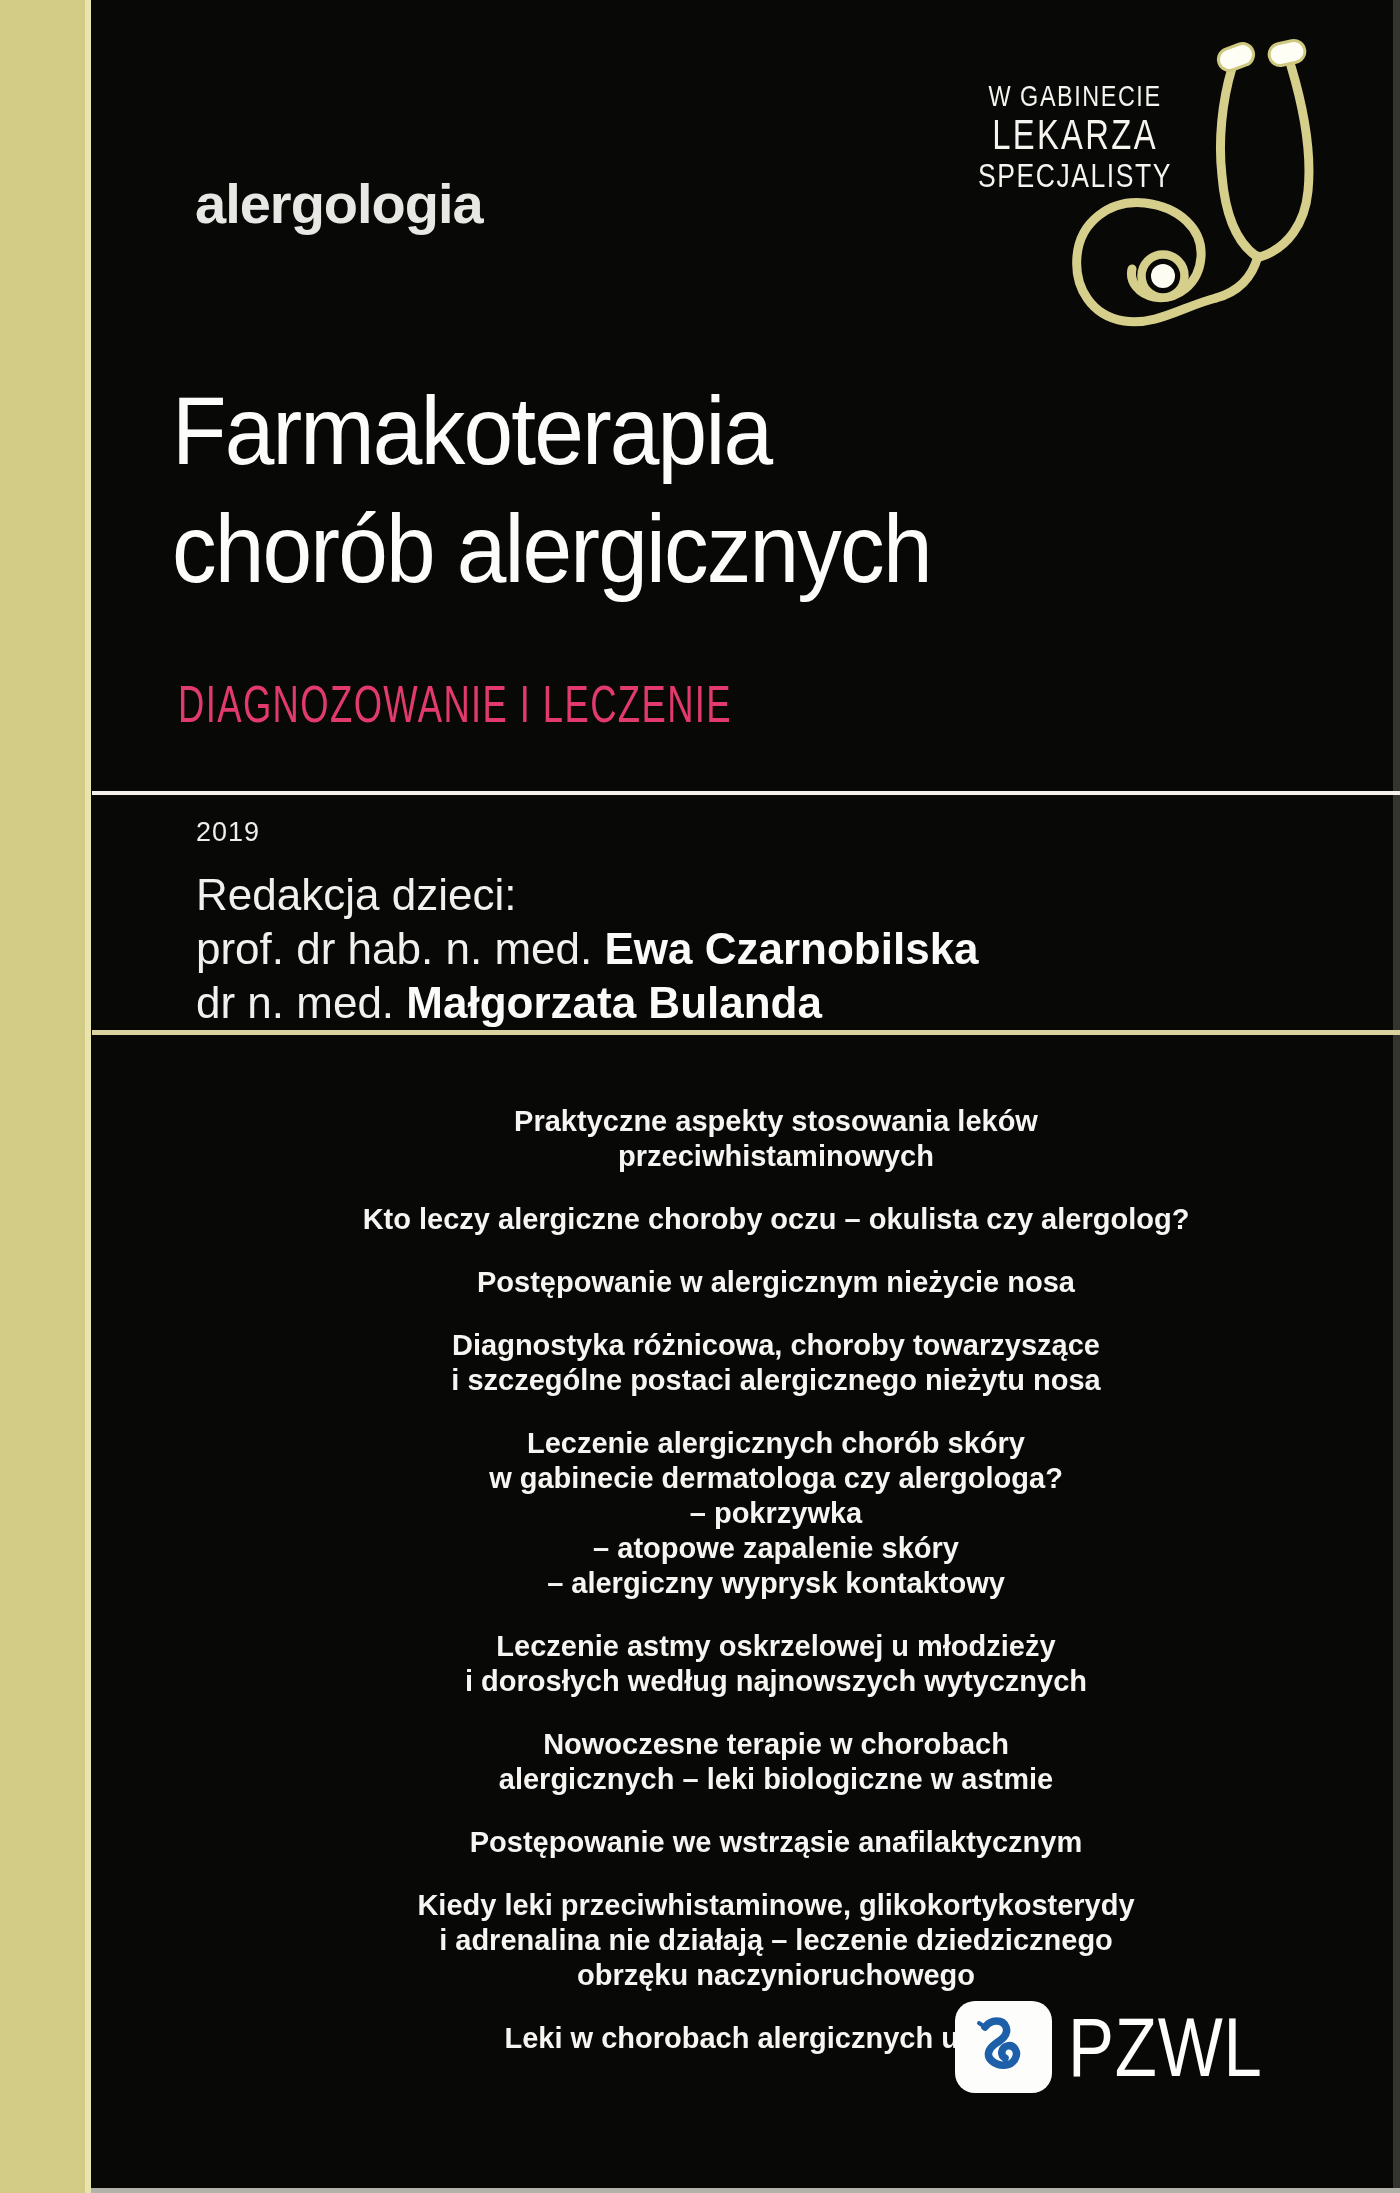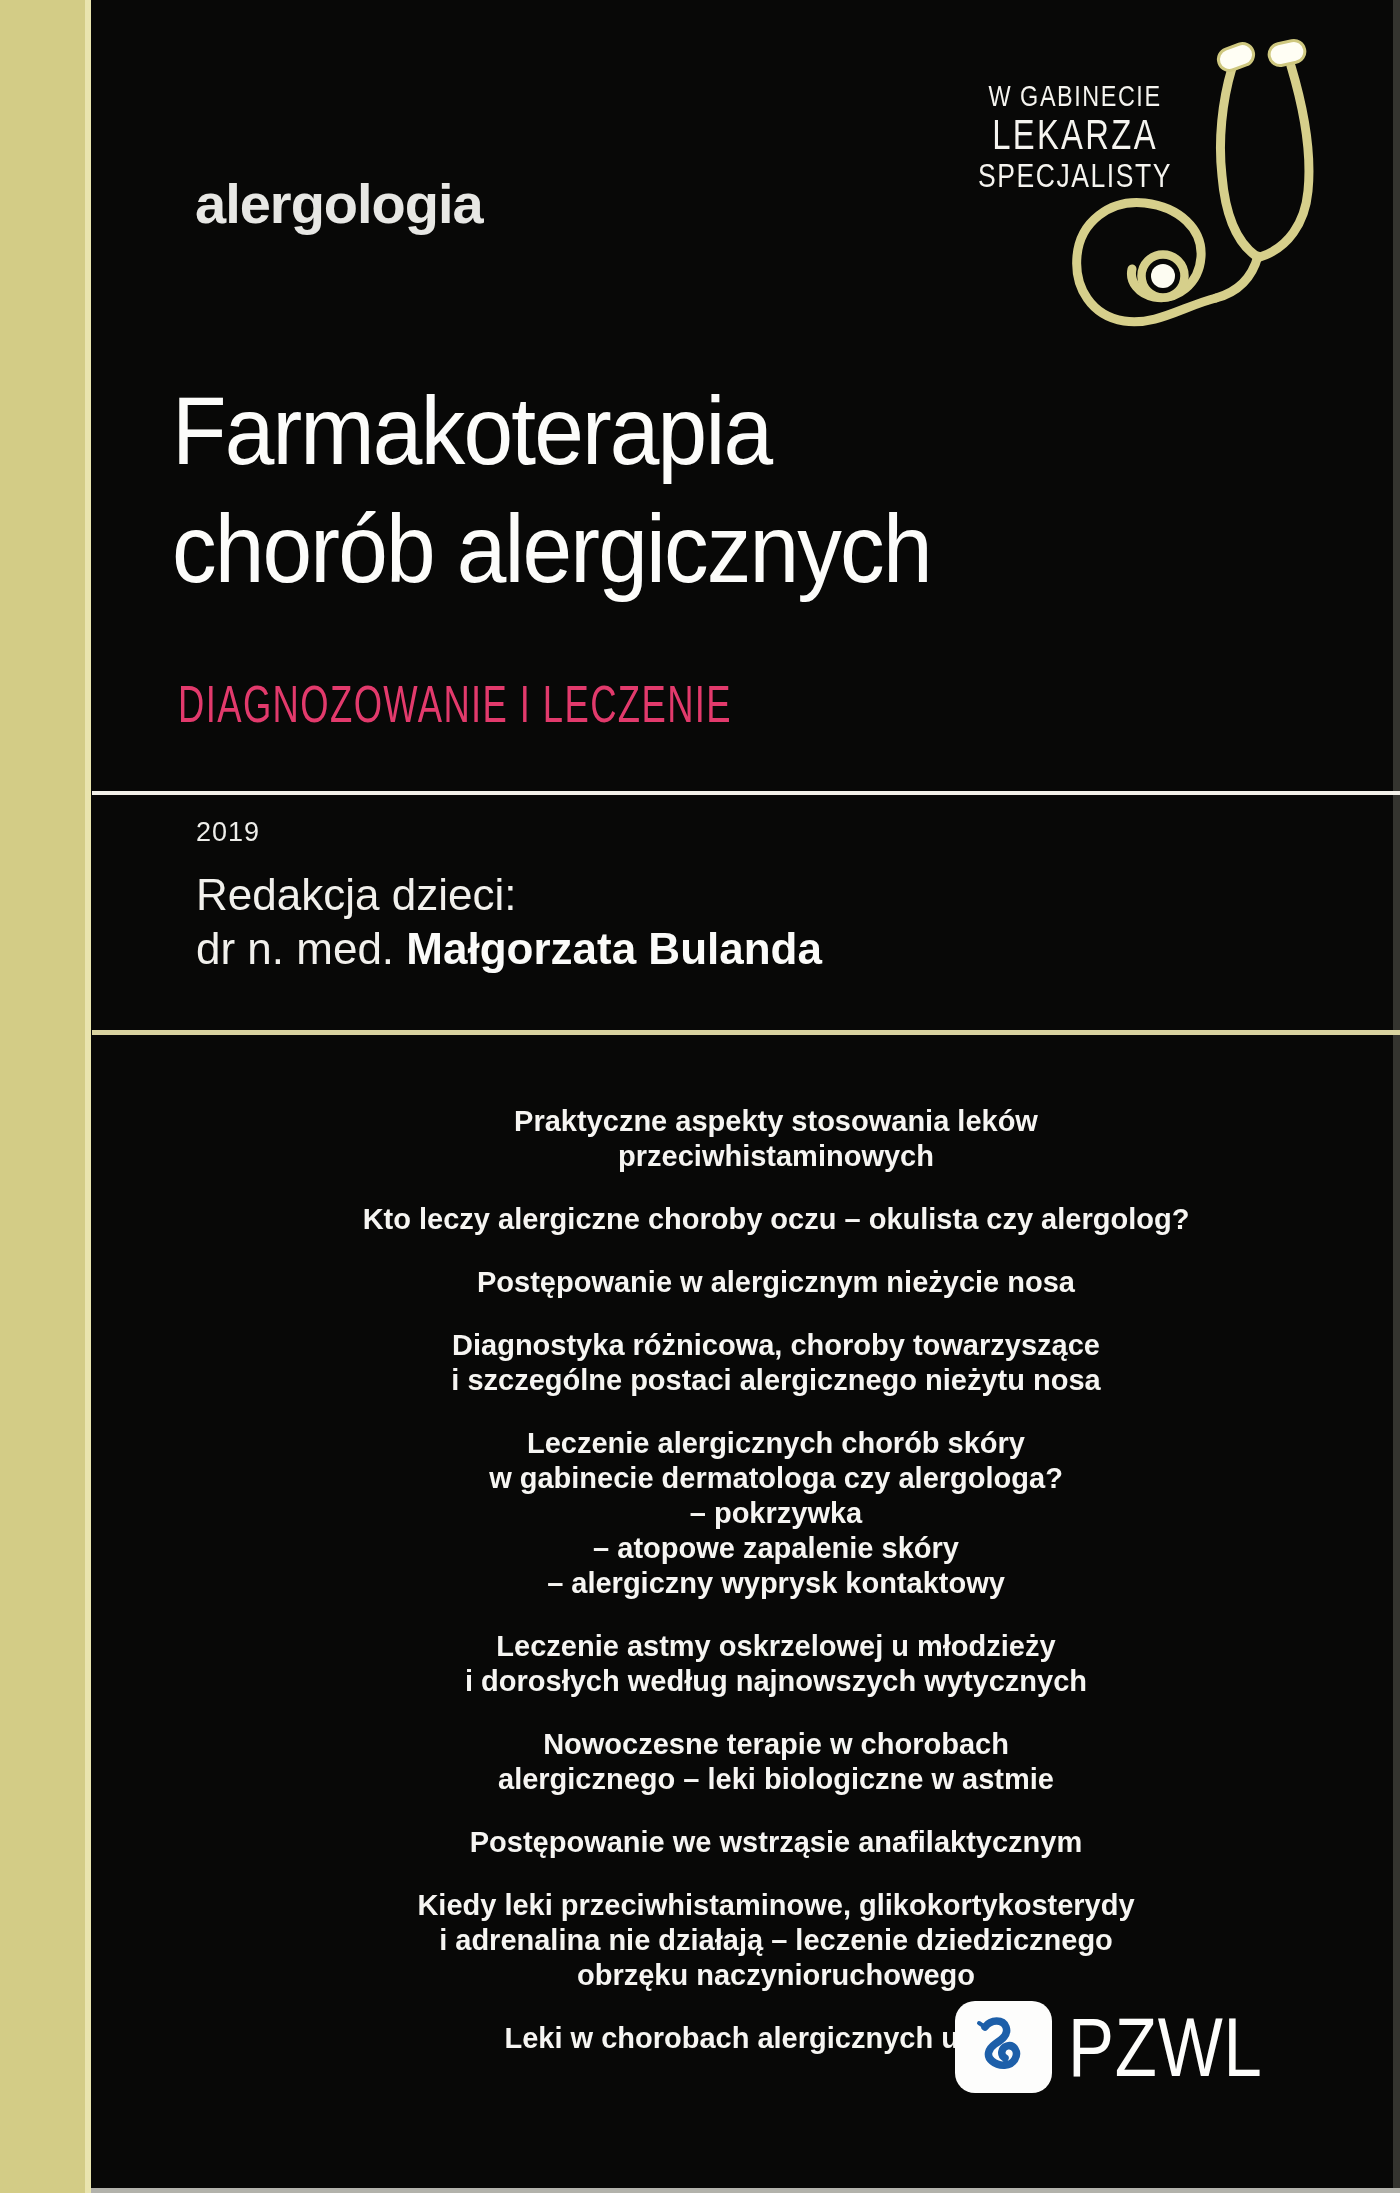--- a/index.html
+++ b/index.html
@@ -89,20 +89,21 @@
 
   <div class="subtitle">DIAGNOZOWANIE I LECZENIE</div>
 
   <div class="rule1"></div>
 
   <div class="year">2019</div>
 
   <div class="credits">
     <div>Redakcja dzieci:</div>
     <div id="editors">
+        <div><span>prof. dr hab. n. med. </span><span class="credit-name">Ewa Czarnobilska</span></div>
         <div><span>dr n. med. </span><span class="credit-name">Małgorzata Bulanda</span></div>
       </div>
   </div>
 
   <div class="rule2"></div>
 
   <div class="topics" id="topics">
       <div class="topic">Praktyczne aspekty stosowania leków
 przeciwhistaminowych</div>
       <div class="topic">Kto leczy alergiczne choroby oczu – okulista czy alergolog?</div>
@@ -110,21 +111,21 @@
       <div class="topic">Diagnostyka różnicowa, choroby towarzyszące
 i szczególne postaci alergicznego nieżytu nosa</div>
       <div class="topic">Leczenie alergicznych chorób skóry
 w gabinecie dermatologa czy alergologa?
 – pokrzywka
 – atopowe zapalenie skóry
 – alergiczny wyprysk kontaktowy</div>
       <div class="topic">Leczenie astmy oskrzelowej u młodzieży
 i dorosłych według najnowszych wytycznych</div>
       <div class="topic">Nowoczesne terapie w chorobach
-alergicznego – leki biologiczne w astmie</div>
+alergicznych – leki biologiczne w astmie</div>
       <div class="topic">Postępowanie we wstrząsie anafilaktycznym</div>
       <div class="topic">Kiedy leki przeciwhistaminowe, glikokortykosterydy
 i adrenalina nie działają – leczenie dziedzicznego
 obrzęku naczynioruchowego</div>
       <div class="topic">Leki w chorobach alergicznych u dzieci</div>
     </div>
 
   <div class="pzwl">
     <div class="pzwl-badge">
       <svg width="72" height="72" viewBox="0 0 72 72" fill="none">

